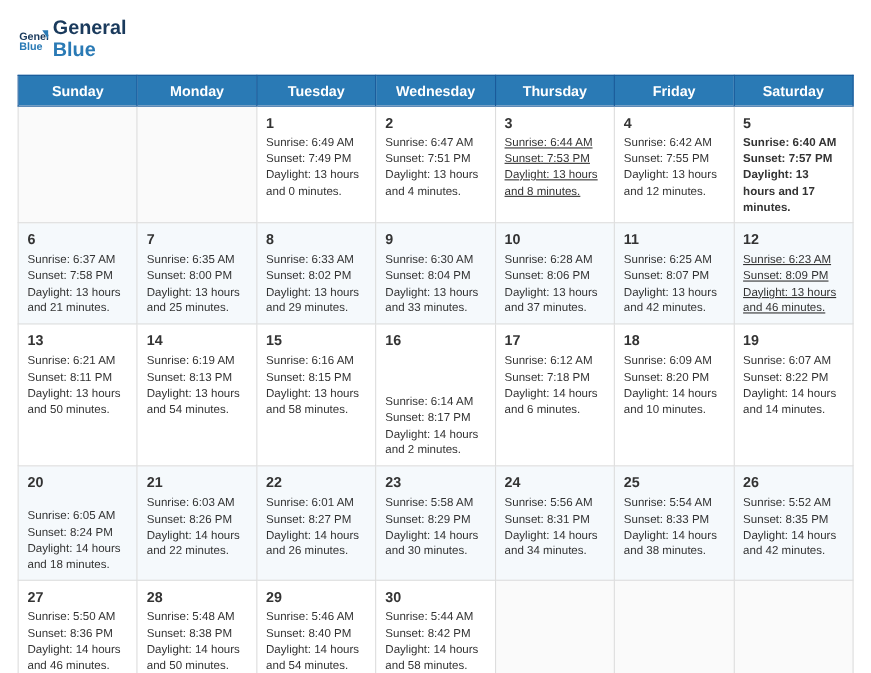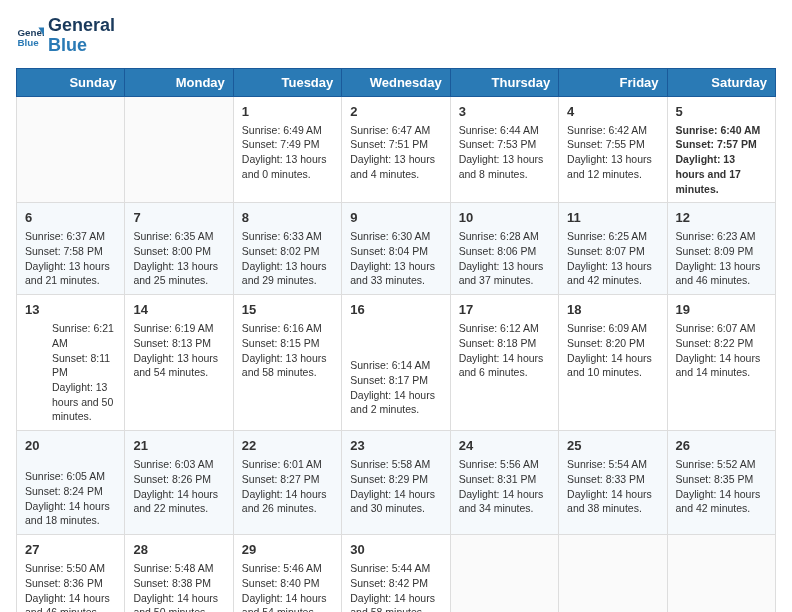--- a/index.html
+++ b/index.html
@@ -48,21 +48,21 @@
     }
     .calendar {
       width: 100%;
       border-collapse: collapse;
       font-size: 11px;
     }
     .calendar th {
       background-color: #2a7ab5;
       color: #fff;
       padding: 6px 8px;
-      text-align: right;
+      text-align: center;
       font-size: 13px;
       font-weight: bold;
       border: 1px solid #1a5a9a;
     }
     .calendar td {
       vertical-align: top;
       padding: 6px 8px;
       border: 1px solid #ddd;
       background: #fff;
       width: calc(100% / 7);
@@ -132,21 +132,21 @@
 Daylight: 13 hours and 0 minutes.</div>
         </td>
         <td>
           <span class="day-num">2</span>
           <div class="day-info" style="white-space: pre-line;">Sunrise: 6:47 AM
 Sunset: 7:51 PM
 Daylight: 13 hours and 4 minutes.</div>
         </td>
         <td>
           <span class="day-num">3</span>
-          <div class="day-info" style="white-space: pre-line;">Sunrise: 6:44 AM
+          <div class="day-info" style="white-space: pre-line; text-decoration: underline;">Sunrise: 6:44 AM
 Sunset: 7:53 PM
 Daylight: 13 hours and 8 minutes.</div>
         </td>
         <td>
           <span class="day-num">4</span>
           <div class="day-info" style="white-space: pre-line;">Sunrise: 6:42 AM
 Sunset: 7:55 PM
 Daylight: 13 hours and 12 minutes.</div>
         </td>
         <td>
@@ -188,29 +188,29 @@
 Daylight: 13 hours and 37 minutes.</div>
         </td>
         <td>
           <span class="day-num">11</span>
           <div class="day-info" style="white-space: pre-line;">Sunrise: 6:25 AM
 Sunset: 8:07 PM
 Daylight: 13 hours and 42 minutes.</div>
         </td>
         <td>
           <span class="day-num">12</span>
-          <div class="day-info" style="white-space: pre-line;">Sunrise: 6:23 AM
+          <div class="day-info" style="white-space: pre-line; text-decoration: underline;">Sunrise: 6:23 AM
 Sunset: 8:09 PM
 Daylight: 13 hours and 46 minutes.</div>
         </td>
       </tr>
       <tr>
         <td>
           <span class="day-num">13</span>
-          <div class="day-info" style="white-space: pre-line; margin-left: 27px;">Sunrise: 6:21 AM
+          <div class="day-info" style="white-space: pre-line;">Sunrise: 6:21 AM
 Sunset: 8:11 PM
 Daylight: 13 hours and 50 minutes.</div>
         </td>
         <td>
           <span class="day-num">14</span>
           <div class="day-info" style="white-space: pre-line;">Sunrise: 6:19 AM
 Sunset: 8:13 PM
 Daylight: 13 hours and 54 minutes.</div>
         </td>
         <td>
@@ -221,21 +221,21 @@
         </td>
         <td>
           <span class="day-num">16</span>
           <div class="day-info" style="white-space: pre-line; margin-top: 39px;">Sunrise: 6:14 AM
 Sunset: 8:17 PM
 Daylight: 14 hours and 2 minutes.</div>
         </td>
         <td>
           <span class="day-num">17</span>
           <div class="day-info" style="white-space: pre-line;">Sunrise: 6:12 AM
-Sunset: 8:18 PM
+Sunset: 7:18 PM
 Daylight: 14 hours and 6 minutes.</div>
         </td>
         <td>
           <span class="day-num">18</span>
           <div class="day-info" style="white-space: pre-line;">Sunrise: 6:09 AM
 Sunset: 8:20 PM
 Daylight: 14 hours and 10 minutes.</div>
         </td>
         <td>
           <span class="day-num">19</span>

